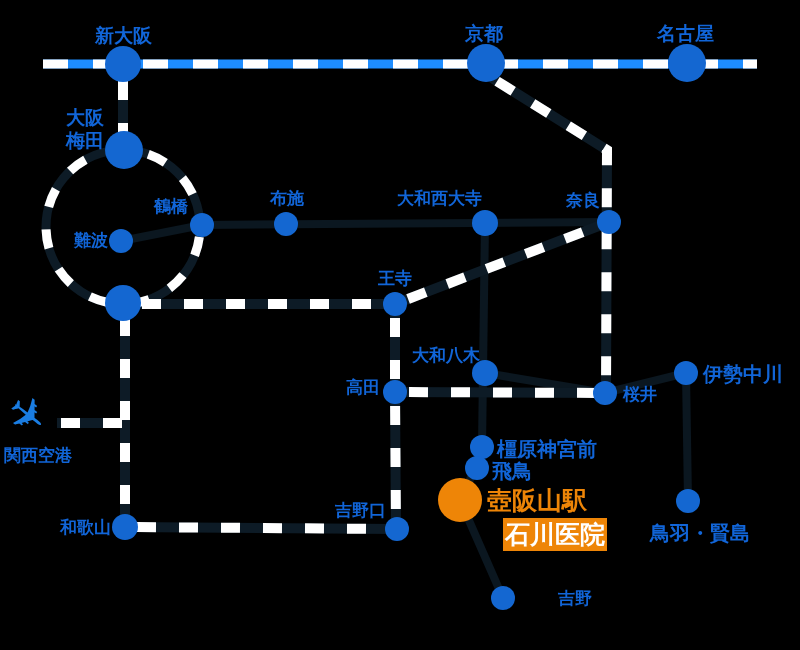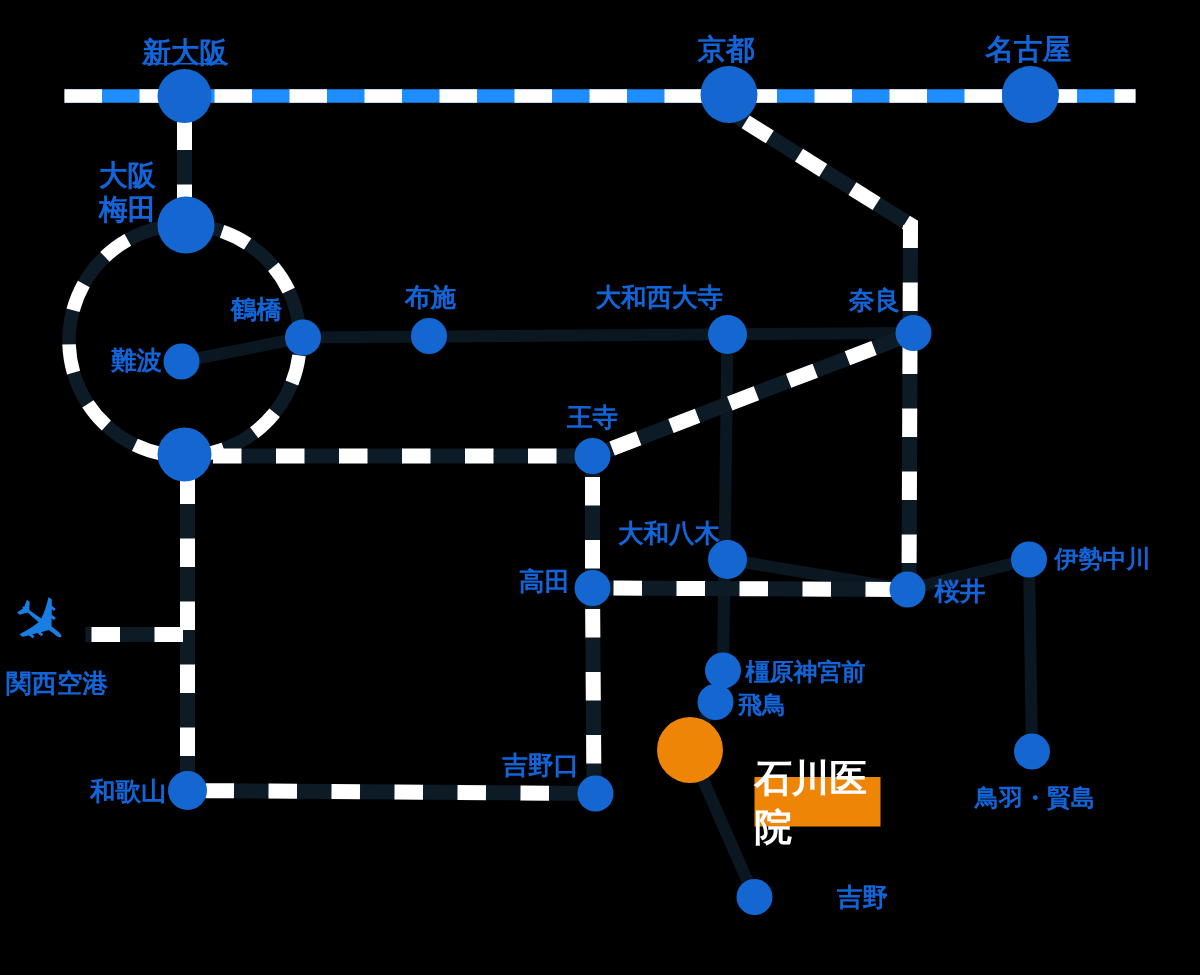--- a/index.html
+++ b/index.html
@@ -6,24 +6,24 @@
   .stage{
     position:relative;width:800px;height:650px;background:#000;overflow:hidden;
     font-family:"Liberation Sans","DejaVu Sans",sans-serif;
   }
   .stage svg{position:absolute;left:0;top:0;}
   .lbl{
     position:absolute;color:#1165d8;font-weight:bold;font-size:17px;
     line-height:20px;white-space:pre-line;letter-spacing:0px;
   }
   .lbl.big{font-size:19px;line-height:23px;}
-  .lbl.small{font-size:16px;}
+  .lbl.small{font-size:20px;}
   .lbl.highlight{color:#ee8507;font-size:25px;line-height:26px;}
   .clinic-box{
-    position:absolute;left:503px;top:518px;width:84px;height:33px;
+    position:absolute;left:503px;top:518px;width:104px;height:33px;
     background:#ee8507;color:#fff;font-weight:bold;font-size:25px;
     display:flex;align-items:center;justify-content:center;
   }
   .plane{
     position:absolute;left:8px;top:392px;color:#1a7de2;font-size:46px;
     transform:rotate(38deg);line-height:46px;
   }
 </style>
 </head>
 <body>
@@ -96,37 +96,38 @@
       <circle cx="397" cy="529" r="12"></circle>
       <circle cx="125" cy="527" r="13"></circle>
       <circle cx="503" cy="598" r="12"></circle>
       <circle cx="688" cy="501" r="12"></circle>
       <circle cx="460" cy="500" r="22" fill="#ee8507"></circle>
     </g>
   </svg>
 
   <span class="plane">✈</span>
 
-  <span class="lbl big" style="left:95px;top:24px;text-decoration:underline;">新大阪</span>
+  <span class="lbl big" style="left:95px;top:24px;">新大阪</span>
   <span class="lbl big" style="left:465px;top:22px;">京都</span>
   <span class="lbl big" style="left:657px;top:22px;">名古屋</span>
   <span class="lbl big" style="left:66px;top:106px;">大阪
 梅田</span>
   <span class="lbl" style="left:154px;top:197px;">鶴橋</span>
   <span class="lbl" style="left:74px;top:231px;">難波</span>
   <span class="lbl" style="left:270px;top:189px;">布施</span>
   <span class="lbl" style="left:397px;top:189px;">大和西大寺</span>
   <span class="lbl" style="left:566px;top:191px;">奈良</span>
   <span class="lbl" style="left:378px;top:269px;">王寺</span>
   <span class="lbl" style="left:412px;top:346px;">大和八木</span>
   <span class="lbl" style="left:346px;top:378px;">高田</span>
   <span class="lbl" style="left:623px;top:385px;">桜井</span>
   <span class="lbl small" style="left:703px;top:364px;">伊勢中川</span>
   <span class="lbl small" style="left:497px;top:439px;">橿原神宮前</span>
   <span class="lbl small" style="left:492px;top:461px;">飛鳥</span>
+  <span class="lbl highlight" style="left:487px;top:487px;">壺阪山駅</span>
   <span class="lbl" style="left:335px;top:501px;">吉野口</span>
   <span class="lbl" style="left:60px;top:518px;">和歌山</span>
   <span class="lbl" style="left:521px;top:589px;margin-left:37px;">吉野</span>
   <span class="lbl small" style="left:650px;top:523px;">鳥羽・賢島</span>
   <span class="lbl" style="left:4px;top:446px;">関西空港</span>
 
   <div class="clinic-box">
     <span>石川医院</span>
   </div>
 

